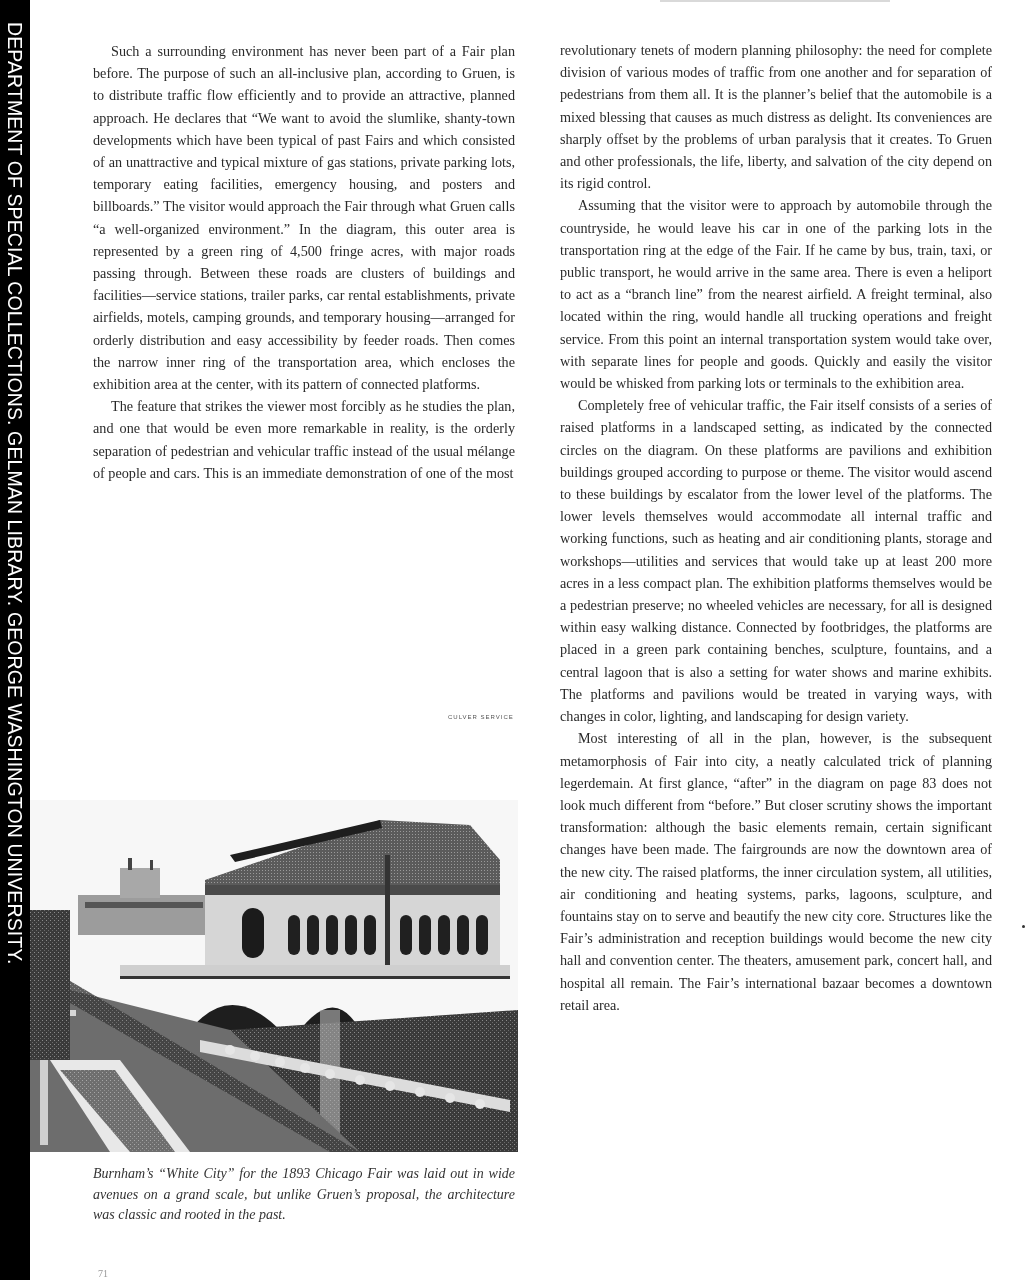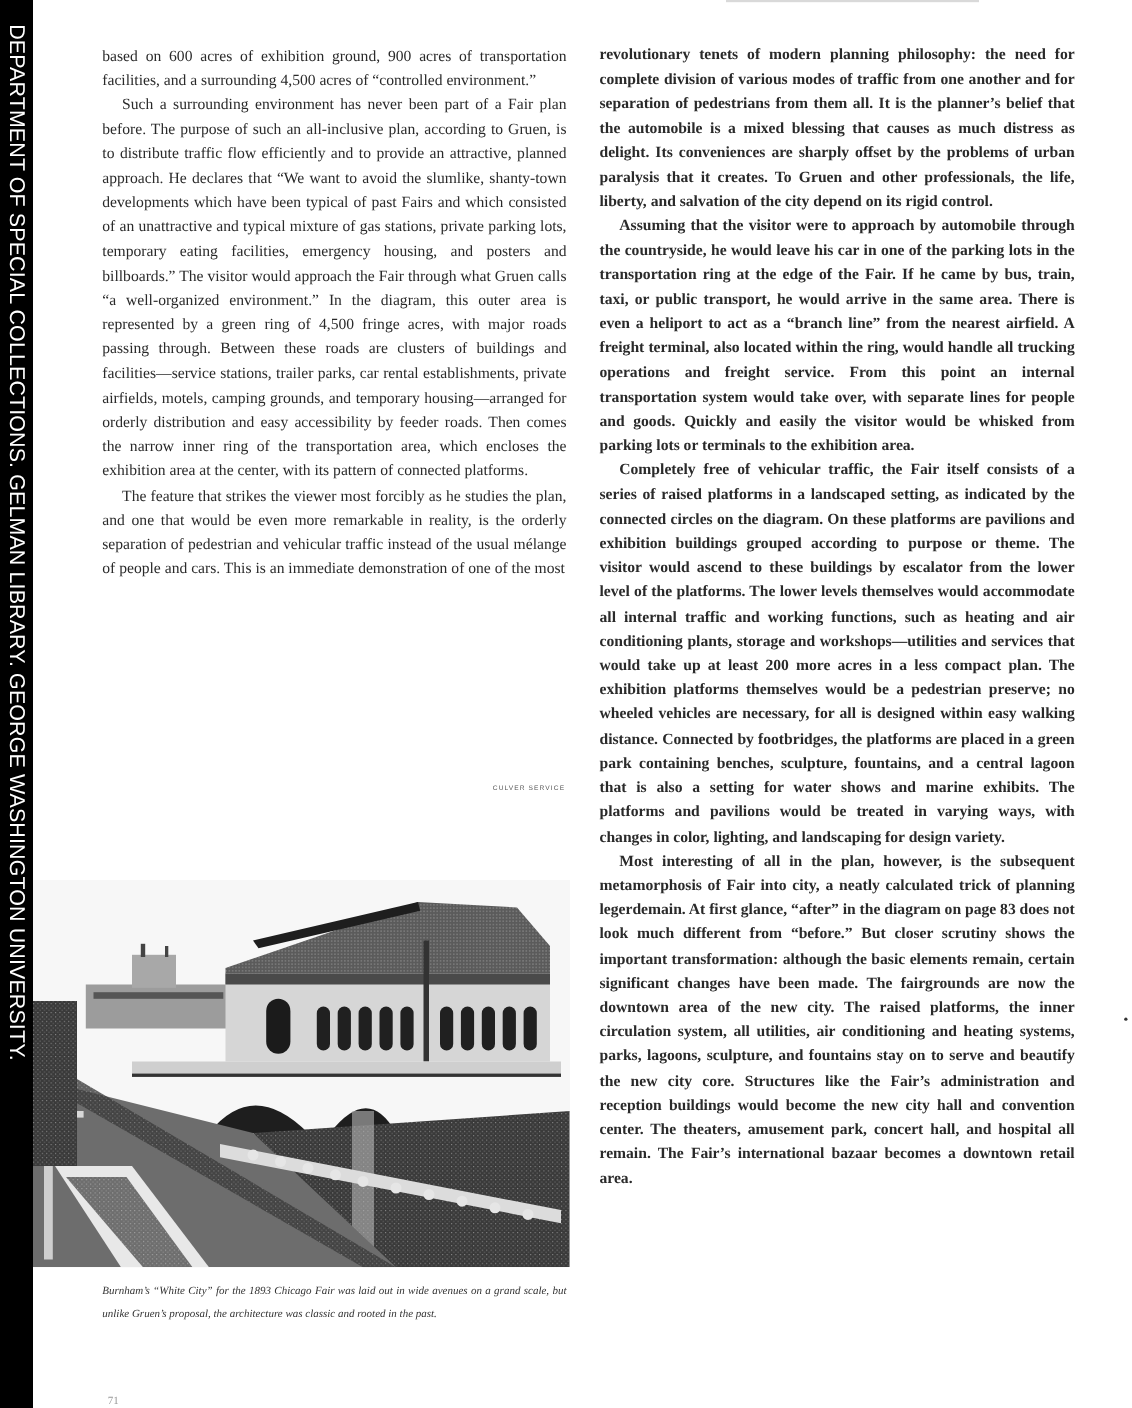--- a/index.html
+++ b/index.html
@@ -18,55 +18,54 @@
       font-size: 19.5px; letter-spacing: 0.1px; line-height: 30px;
       transform: translateX(-50%); padding-top: 22px; white-space: nowrap;
     }
     .col {
       position: absolute; font-size: 14.2px; line-height: 22.2px;
       text-align: justify; hyphens: none;
     }
     .col p { margin: 0; text-indent: 0; }
     .col p.indent { text-indent: 18px; }
     .col-left { left: 93px; top: 40px; width: 422px; }
-    .col-right { left: 545px; top: 39px; width: 432px; font-weight: bold; }
+    .col-right { left: 560px; top: 39px; width: 432px; }
     .credit {
       position: absolute; left: 448px; top: 714px;
       font-family: "Liberation Sans", "DejaVu Sans", sans-serif;
       font-size: 6px; letter-spacing: 1px; color: #555; text-transform: uppercase;
     }
     .photo {
       position: absolute; left: 30px; top: 800px; width: 488px; height: 352px;
       overflow: hidden; background: #f4f4f4;
     }
     .photo svg { display: block; width: 100%; height: 100%; }
     .caption {
       position: absolute; left: 93px; top: 1164px; width: 422px;
-      font-style: italic; font-size: 10px; line-height: 20.6px;
+      font-style: italic; font-size: 14px; line-height: 20.6px;
       text-align: justify; color: #333;
     }
     .page-number {
       position: absolute; left: 98px; top: 1268px; font-size: 10px; color: #999;
     }
     .top-rule {
       position: absolute; left: 660px; top: 0; width: 230px; height: 2px; background: #d9d9d9;
     }
     .speck { position: absolute; width: 3px; height: 3px; background: #333; border-radius: 50%; }
   </style>
 </head>
 <body>
 
 <div class="side-strip">
   <div class="side-text">DEPARTMENT OF SPECIAL COLLECTIONS. GELMAN LIBRARY. GEORGE WASHINGTON UNIVERSITY.</div>
 </div>
 
 <div class="top-rule"></div>
 
 <div class="col col-left">
-  <p>based on 600 acres of exhibition ground, 900 acres of transportation facilities, and a surrounding 4,500 acres of “controlled environment.”</p>
   <p class="indent">Such a surrounding environment has never been part of a Fair plan before. The purpose of such an all-inclusive plan, according to Gruen, is to distribute traffic flow efficiently and to provide an attractive, planned approach. He declares that “We want to avoid the slumlike, shanty-town developments which have been typical of past Fairs and which consisted of an unattractive and typical mixture of gas stations, private parking lots, temporary eating facilities, emergency housing, and posters and billboards.” The visitor would approach the Fair through what Gruen calls “a well-organized environment.” In the diagram, this outer area is represented by a green ring of 4,500 fringe acres, with major roads passing through. Between these roads are clusters of buildings and facilities—service stations, trailer parks, car rental establishments, private airfields, motels, camping grounds, and temporary housing—arranged for orderly distribution and easy accessibility by feeder roads. Then comes the narrow inner ring of the transportation area, which encloses the exhibition area at the center, with its pattern of connected platforms.</p>
   <p class="indent">The feature that strikes the viewer most forcibly as he studies the plan, and one that would be even more remarkable in reality, is the orderly separation of pedestrian and vehicular traffic instead of the usual mélange of people and cars. This is an immediate demonstration of one of the most</p>
 </div>
 
 <div class="col col-right">
   <p>revolutionary tenets of modern planning philosophy: the need for complete division of various modes of traffic from one another and for separation of pedestrians from them all. It is the planner’s belief that the automobile is a mixed blessing that causes as much distress as delight. Its conveniences are sharply offset by the problems of urban paralysis that it creates. To Gruen and other professionals, the life, liberty, and salvation of the city depend on its rigid control.</p>
   <p class="indent">Assuming that the visitor were to approach by automobile through the countryside, he would leave his car in one of the parking lots in the transportation ring at the edge of the Fair. If he came by bus, train, taxi, or public transport, he would arrive in the same area. There is even a heliport to act as a “branch line” from the nearest airfield. A freight terminal, also located within the ring, would handle all trucking operations and freight service. From this point an internal transportation system would take over, with separate lines for people and goods. Quickly and easily the visitor would be whisked from parking lots or terminals to the exhibition area.</p>
   <p class="indent">Completely free of vehicular traffic, the Fair itself consists of a series of raised platforms in a landscaped setting, as indicated by the connected circles on the diagram. On these platforms are pavilions and exhibition buildings grouped according to purpose or theme. The visitor would ascend to these buildings by escalator from the lower level of the platforms. The lower levels themselves would accommodate all internal traffic and working functions, such as heating and air conditioning plants, storage and workshops—utilities and services that would take up at least 200 more acres in a less compact plan. The exhibition platforms themselves would be a pedestrian preserve; no wheeled vehicles are necessary, for all is designed within easy walking distance. Connected by footbridges, the platforms are placed in a green park containing benches, sculpture, fountains, and a central lagoon that is also a setting for water shows and marine exhibits. The platforms and pavilions would be treated in varying ways, with changes in color, lighting, and landscaping for design variety.</p>
   <p class="indent">Most interesting of all in the plan, however, is the subsequent metamorphosis of Fair into city, a neatly calculated trick of planning legerdemain. At first glance, “after” in the diagram on page 83 does not look much different from “before.” But closer scrutiny shows the important transformation: although the basic elements remain, certain significant changes have been made. The fairgrounds are now the downtown area of the new city. The raised platforms, the inner circulation system, all utilities, air conditioning and heating systems, parks, lagoons, sculpture, and fountains stay on to serve and beautify the new city core. Structures like the Fair’s administration and reception buildings would become the new city hall and convention center. The theaters, amusement park, concert hall, and hospital all remain. The Fair’s international bazaar becomes a downtown retail area.</p>
 </div>

